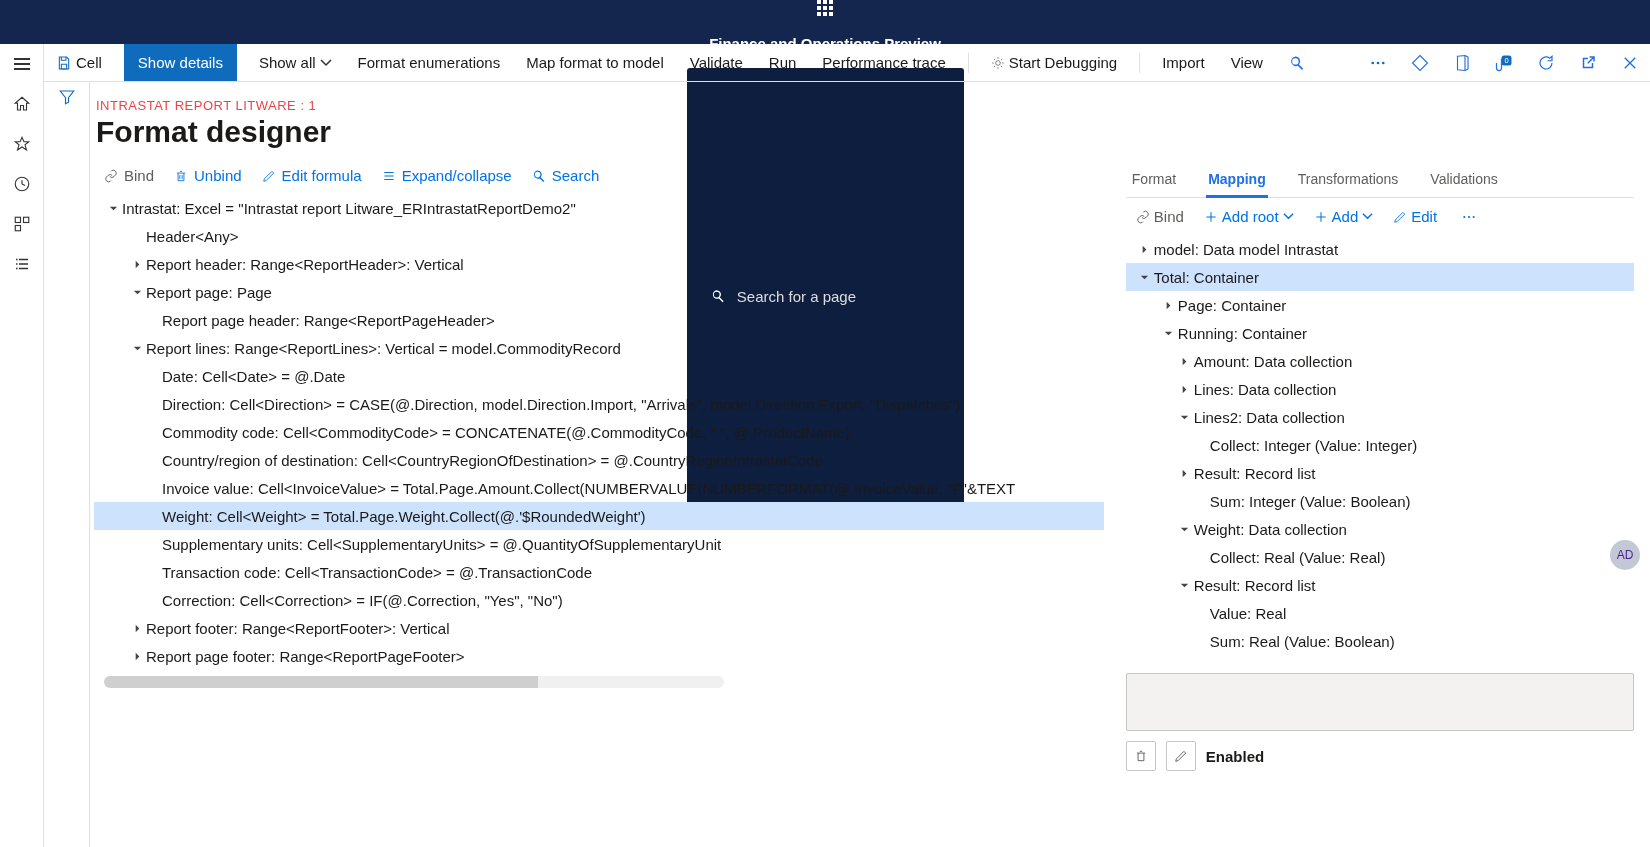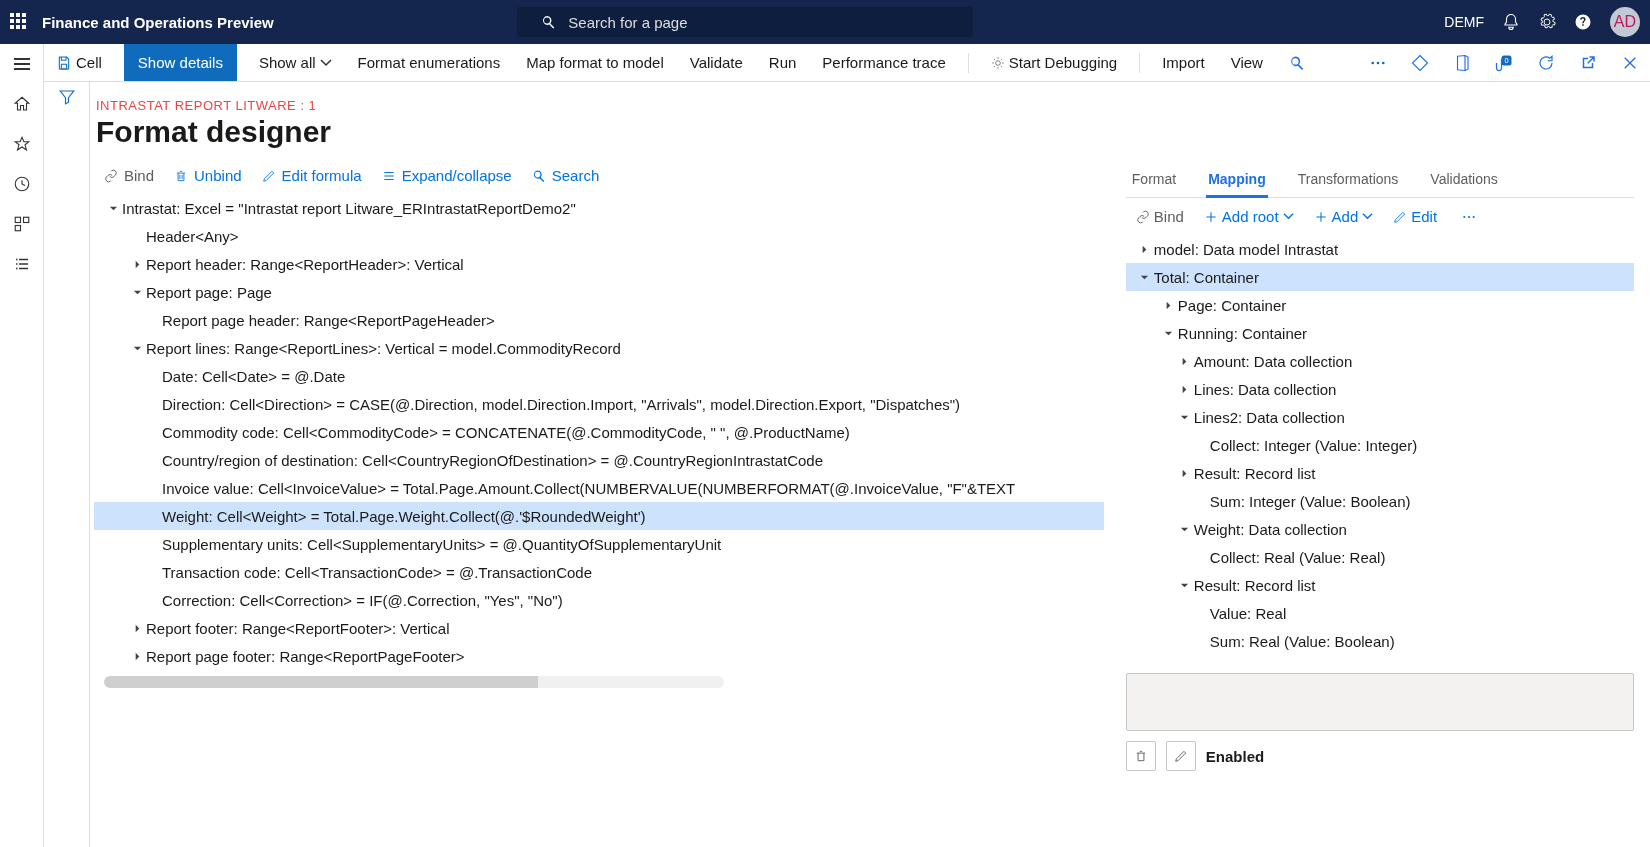--- a/index.html
+++ b/index.html
@@ -19,20 +19,21 @@
 
 
 .nav {
   height: var(--navbar-h);
   background: var(--navbar-bg);
   color:#fff;
   display:flex;
   align-items:center;
   padding:0 10px;
   gap:16px;
+  flex-direction:column;
 }
 .nav .waffle svg { fill:#fff; }
 .nav .app-title { font-weight:600; font-size:15px;}
 .nav .search {
   flex:0 0 456px;
   margin-left:auto; margin-right:auto;
   height:30px;
   background:#0d1e3f;
   border:none;
   border-radius:3px;
@@ -42,21 +43,21 @@
 }
 .nav .search input {
   background:transparent; border:none; outline:none;
   color:#fff; font-size:15px; width:100%;
 }
 .nav .search input::placeholder { color:#ddd; }
 .nav .right {
   display:flex; align-items:center; gap:18px; margin-left:auto;justify-content:center;
 }
 .nav .right .txt { font-size:14px;}
-.nav .avatar { width:30px; height:30px; border-radius:50%; background:#c3c9d4; color:#be185d; display:flex; align-items:center; justify-content:center; font-size:16px; }
+.nav .avatar { width:30px; height:30px; border-radius:50%; background:#c3c9d4; color:#4c1d95; display:flex; align-items:center; justify-content:center; font-size:12px; }
 .nav svg { fill:#fff; }
 
 
 .body {
   display:flex;
   height: calc(100% - var(--navbar-h));
   position:relative;
 }
 .rail {
   width:44px; border-right:1px solid var(--line);

